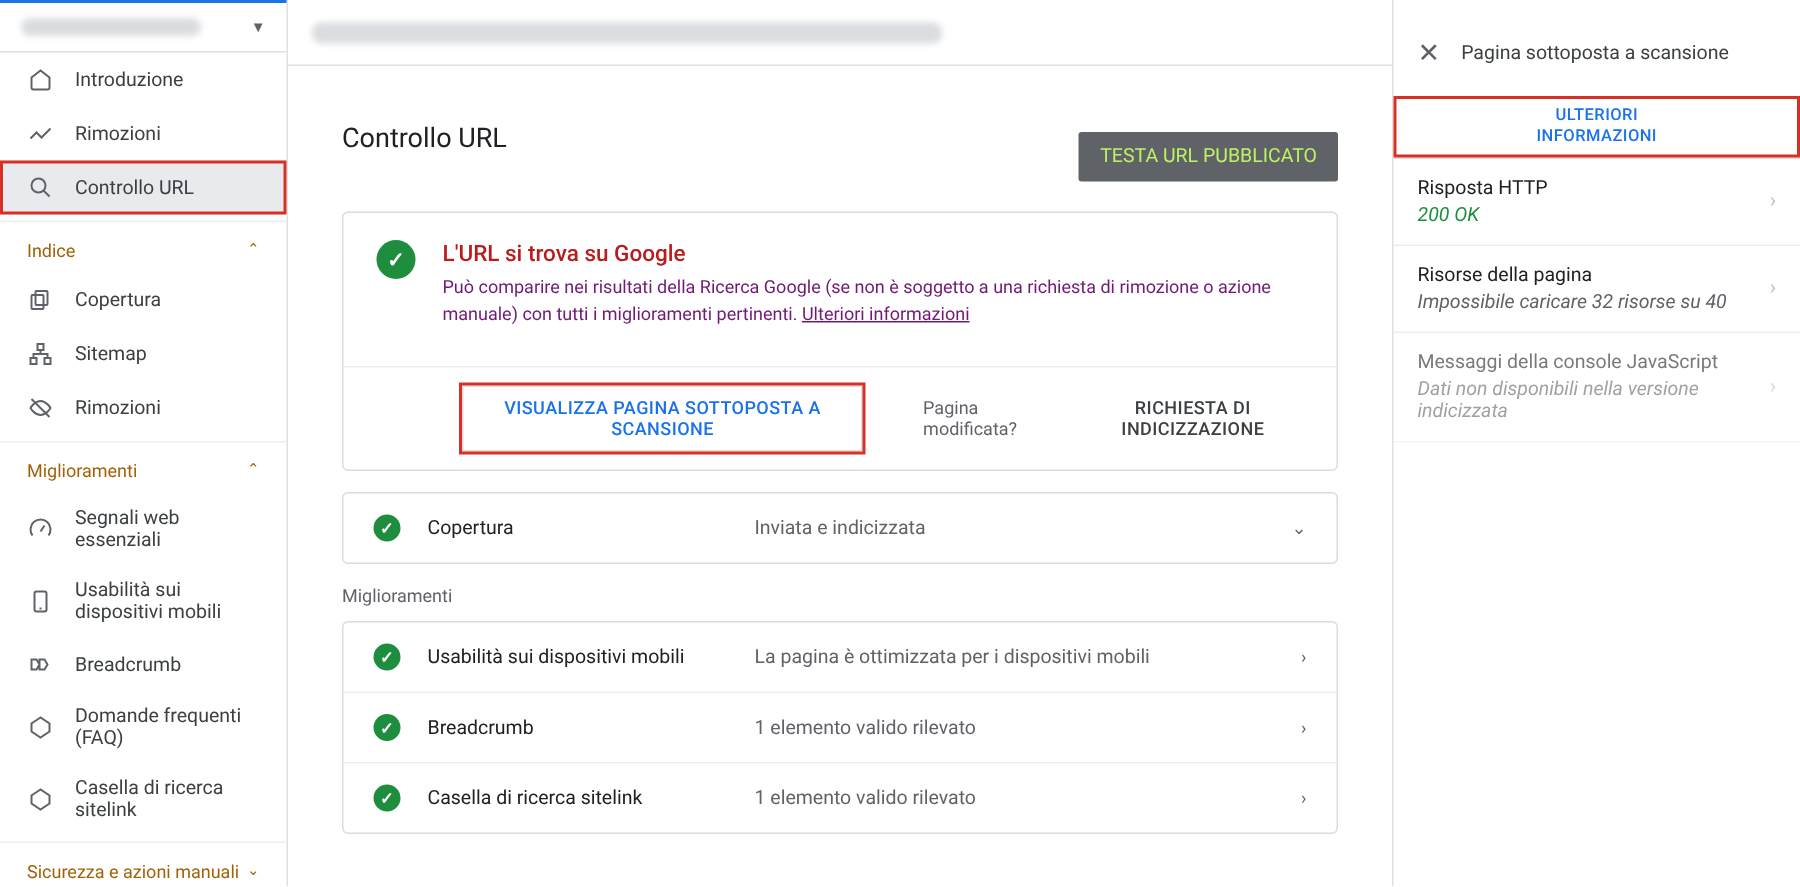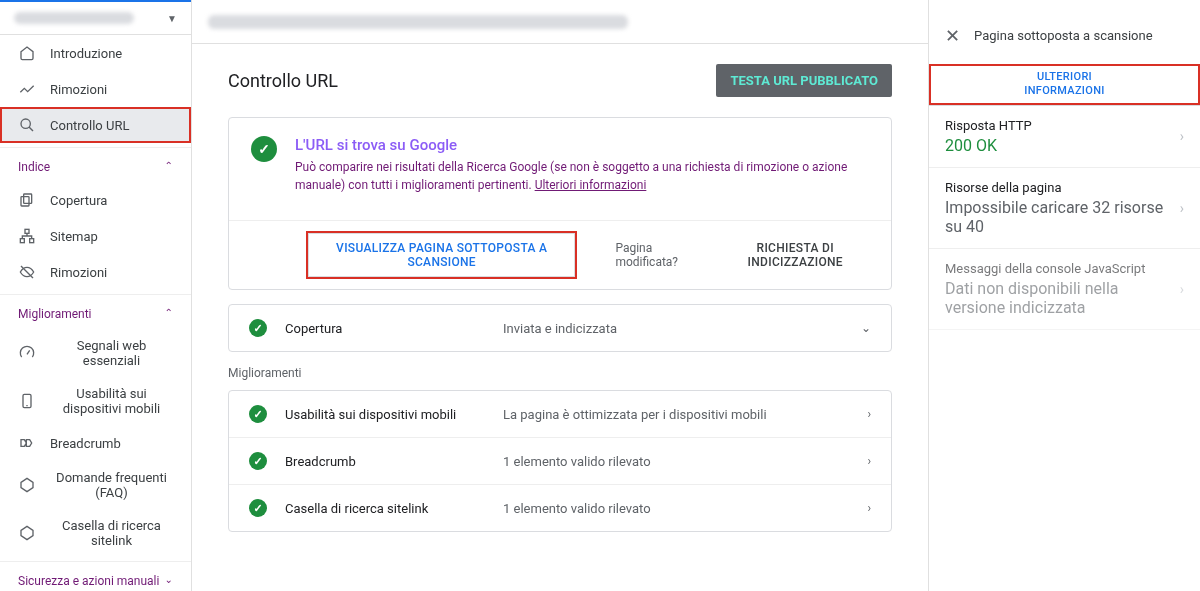--- a/index.html
+++ b/index.html
@@ -9,46 +9,46 @@
 
 
 .sidebar { width: 192px; border-right: 1px solid #e0e0e0; display: flex; flex-direction: column; overflow-y: auto; }
 .property-selector { display: flex; align-items: center; justify-content: space-between; padding: 10px 14px; border-bottom: 1px solid #e0e0e0; border-top: 2px solid #1a73e8; height: 44px; }
 .prop-blur { width: 120px; height: 12px; background: #dadce0; border-radius: 6px; filter: blur(2px); }
 .prop-arrow { font-size: 10px; color: #5f6368; }
 
 .nav-item { display: flex; align-items: center; padding: 9px 18px; gap: 14px; cursor: pointer; color: #3c4043; }
 .nav-item.active { background: #e8eaed; }
 .nav-icon { width: 18px; height: 18px; display: flex; align-items: center; justify-content: center; color: #5f6368; flex-shrink: 0; }
-.nav-label { font-size: 13px; text-align: center; }
-
-.nav-section { display: flex; align-items: flex-start; justify-content: space-between; padding: 12px 18px 8px; color: #701a75; font-size: 12px; cursor: pointer; border-top: 1px solid #eee; margin-top: 4px; }
+.nav-label { font-size: 13px; }
+
+.nav-section { display: flex; align-items: flex-start; justify-content: space-between; padding: 12px 18px 8px; color: #a16207; font-size: 12px; cursor: pointer; border-top: 1px solid #eee; margin-top: 4px; }
 .nav-section:first-of-type { border-top: none; }
 .section-chevron { font-size: 10px; }
 
 .red-hl { outline: 2px solid #d93025; outline-offset: -2px; }
 
 
 .main { flex: 1; display: flex; flex-direction: column; background: #fff; }
 .topbar { height: 44px; border-bottom: 1px solid #e0e0e0; display: flex; align-items: center; padding: 0 16px; }
 .url-blur { width: 420px; height: 14px; background: #dadce0; border-radius: 6px; filter: blur(2px); }
 
 .content { flex: 1; padding: 20px 36px; overflow-y: auto; }
 .page-header { display: flex; justify-content: space-between; align-items: center; margin-bottom: 20px; }
 .page-title { font-size: 18px; font-weight: 400; color: #202124; }
-.btn-primary { background: #5f6368; color: #5eead4; border: none; padding: 9px 14px; font-size: 13px; font-weight: 700; cursor: pointer; border-radius: 2px; }
+.btn-primary { background: #5f6368; color: #bef264; border: none; padding: 9px 14px; font-size: 13px; font-weight: 400; cursor: pointer; border-radius: 2px; margin-top: 24px; }
 
 .card { border: 1px solid #dadce0; border-radius: 4px; margin-bottom: 14px; background: #fff; }
 .card-main { padding: 18px 22px 14px; }
 .status-row { display: flex; gap: 18px; margin-bottom: 12px; }
 .check-circle { width: 26px; height: 26px; border-radius: 50%; background: #1e8e3e; display: flex; align-items: center; justify-content: center; flex-shrink: 0; }
 .check-circle.small { width: 18px; height: 18px; }
 .check-mark { color: #fff; font-size: 14px; font-weight: bold; }
 .check-circle.small .check-mark { font-size: 11px; }
-.status-text h3 { font-size: 15px; font-weight: 500; color: #8b5cf6; margin-bottom: 4px; }
+.status-text h3 { font-size: 15px; font-weight: 500; color: #b91c1c; margin-bottom: 4px; }
 .status-text p { font-size: 12px; color: #701a75; line-height: 1.5; max-width: 560px; }
 .link-underline { text-decoration: underline; cursor: pointer; }
 
 .card-actions { display: flex; align-items: center; padding: 12px 22px; border-top: 1px solid #eee; gap: 20px; }
 .btn-outline { border: 1px solid #dadce0; background: #fff; color: #1a73e8; padding: 7px 14px; font-size: 12px; font-weight: 500; cursor: pointer; letter-spacing: 0.3px; }
 .red-hl-btn { outline: 2px solid #d93025; }
 .spacer { flex: 1; }
 .muted { color: #5f6368; font-size: 12px; }
 .btn-flat { background: none; border: none; color: #3c4043; font-size: 12px; font-weight: 500; cursor: pointer; letter-spacing: 0.3px; }
 
@@ -66,21 +66,21 @@
 .close-x { font-size: 18px; color: #5f6368; cursor: pointer; }
 .rpanel-title { font-size: 13px; color: #3c4043; }
 
 .rpanel-tabs { display: flex; border-bottom: 1px solid #dadce0; }
 .rtab { flex: 1; text-align: center; padding: 10px 6px; font-size: 11px; font-weight: 500; color: #5f6368; cursor: pointer; letter-spacing: 0.3px; line-height: 1.3; }
 .rtab.double { padding: 6px; }
 .rtab.active-red { outline: 2px solid #d93025; outline-offset: -2px; color: #1a73e8; }
 
 .ritem { padding: 12px 16px; border-bottom: 1px solid #eee; display: flex; justify-content: space-between; align-items: center; cursor: pointer; }
 .ritem-body .ritem-title { font-size: 13px; color: #202124; margin-bottom: 3px; }
-.ritem-body .ritem-sub { font-size: 16px; color: #5f6368; }
+.ritem-body .ritem-sub { font-size: 13px; color: #5f6368; font-style: italic; }
 .ritem-body .ritem-sub.ok { color: #1e8e3e; }
 .ritem.muted-item { opacity: 0.6; }
 .ritem .chev { color: #bdc1c6; font-size: 14px; }
 
 svg { display: block; }
 </style>
 </head>
 <body>
 
 <div class="app">

